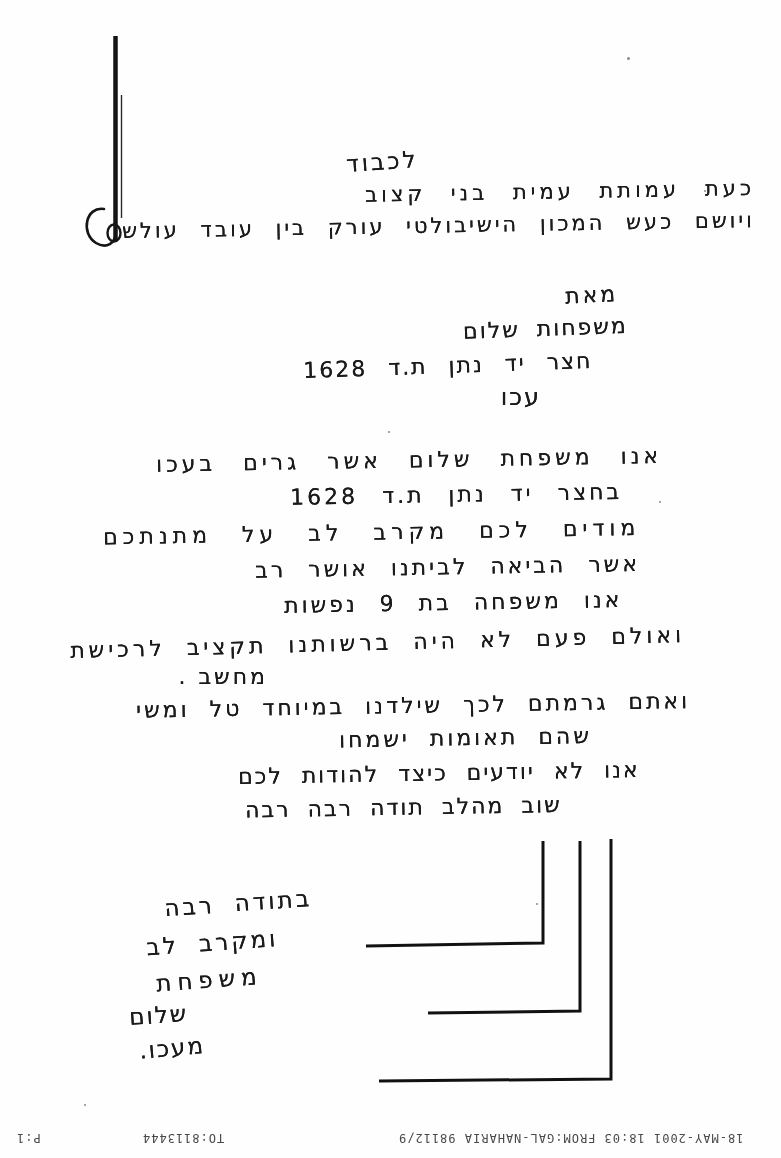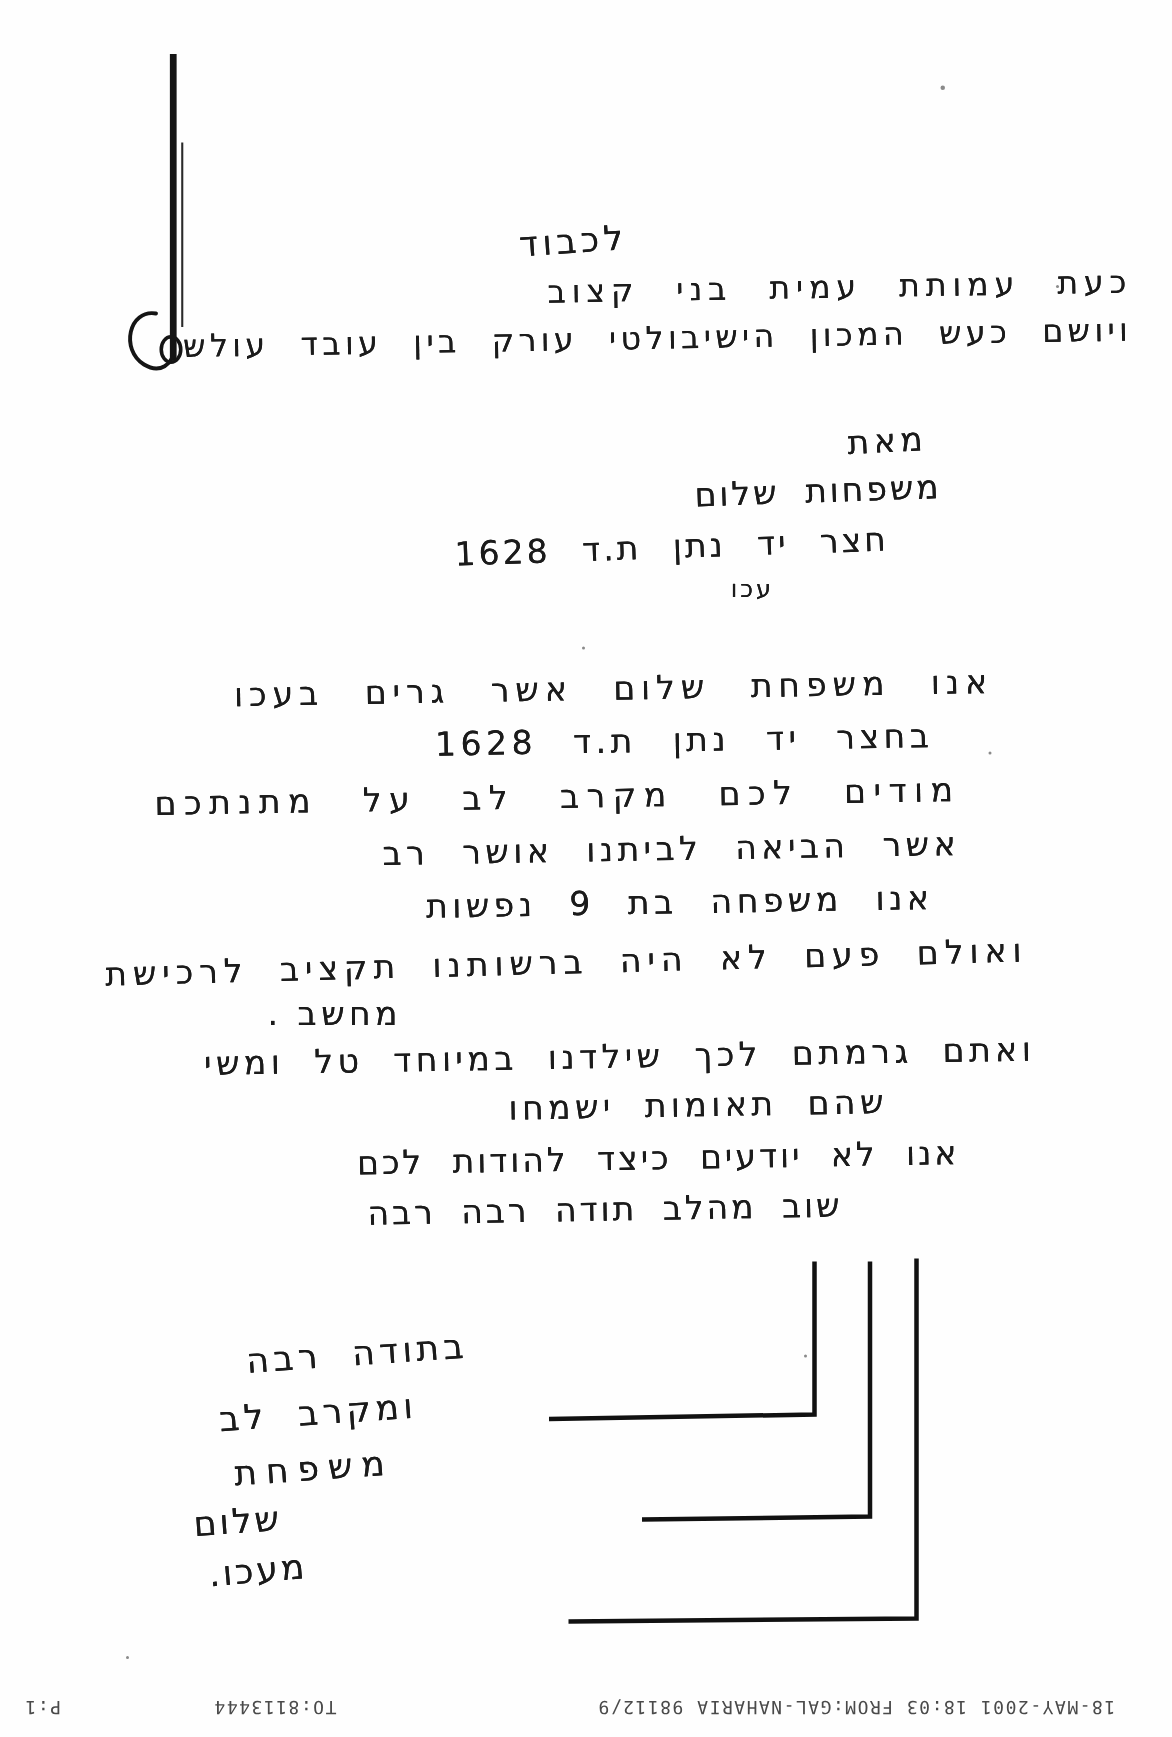--- a/index.html
+++ b/index.html
@@ -49,21 +49,21 @@
   <div class="speck" style="left:388px;top:431px;width:2px;height:2px;"></div>
   <div class="speck" style="left:84px;top:1104px;width:2px;height:2px;"></div>
 
   <div class="hand" style="right:363px;top:146px;font-size:23px;letter-spacing:3px;transform:rotate(-4deg);">לכבוד</div>
   <div class="hand" style="right:26px;top:176px;font-size:21px;letter-spacing:4px;word-spacing:14px;transform:rotate(-1deg);">כעת עמותת עמית בני קצוב</div>
   <div class="hand" style="right:26px;top:208px;font-size:21px;letter-spacing:3px;word-spacing:11px;transform:rotate(-1deg);">ויושם כעש המכון הישיבולטי עורק בין עובד עולש</div>
 
   <div class="hand" style="right:163px;top:281px;font-size:22px;letter-spacing:3px;transform:rotate(-3deg);">מאת</div>
   <div class="hand" style="right:153px;top:313px;font-size:22px;letter-spacing:2px;word-spacing:8px;transform:rotate(-2deg);">משפחות שלום</div>
   <div class="hand" style="right:189px;top:348px;font-size:22px;letter-spacing:2px;word-spacing:12px;transform:rotate(-2deg);">חצר יד נתן ת.ד 1628</div>
-  <div class="hand" style="right:265px;top:383px;font-size:16px;letter-spacing:2px;">עכו</div>
+  <div class="hand" style="right:240px;top:383px;font-size:24px;letter-spacing:2px;">עכו</div>
 
   <div class="hand" style="right:119px;top:443px;font-size:22px;letter-spacing:4px;word-spacing:16px;transform:rotate(-1deg);">אנו משפחת שלום אשר גרים בעכו</div>
   <div class="hand" style="right:159px;top:479px;font-size:22px;letter-spacing:3px;word-spacing:14px;transform:rotate(-1deg);">בחצר יד נתן ת.ד 1628</div>
   <div class="hand" style="right:141px;top:515px;font-size:22px;letter-spacing:5px;word-spacing:18px;transform:rotate(-1deg);">מודים לכם מקרב לב על מתנתכם</div>
   <div class="hand" style="right:141px;top:551px;font-size:22px;letter-spacing:3px;word-spacing:12px;transform:rotate(-1deg);">אשר הביאה לביתנו אושר רב</div>
   <div class="hand" style="right:159px;top:587px;font-size:22px;letter-spacing:3px;word-spacing:12px;transform:rotate(-1deg);">אנו משפחה בת 9 נפשות</div>
   <div class="hand" style="right:96px;top:622px;font-size:22px;letter-spacing:4px;word-spacing:10px;transform:rotate(-1.5deg);">ואולם פעם לא היה ברשותנו תקציב לרכישת</div>
   <div class="hand" style="right:513px;top:664px;font-size:22px;letter-spacing:3px;">מחשב .</div>
   <div class="hand" style="right:91px;top:688px;font-size:22px;letter-spacing:3px;word-spacing:10px;transform:rotate(-1deg);">ואתם גרמתם לכך שילדנו במיוחד טל ומשי</div>
   <div class="hand" style="right:189px;top:723px;font-size:22px;letter-spacing:3px;word-spacing:10px;transform:rotate(-1deg);">שהם תאומות ישמחו</div>

